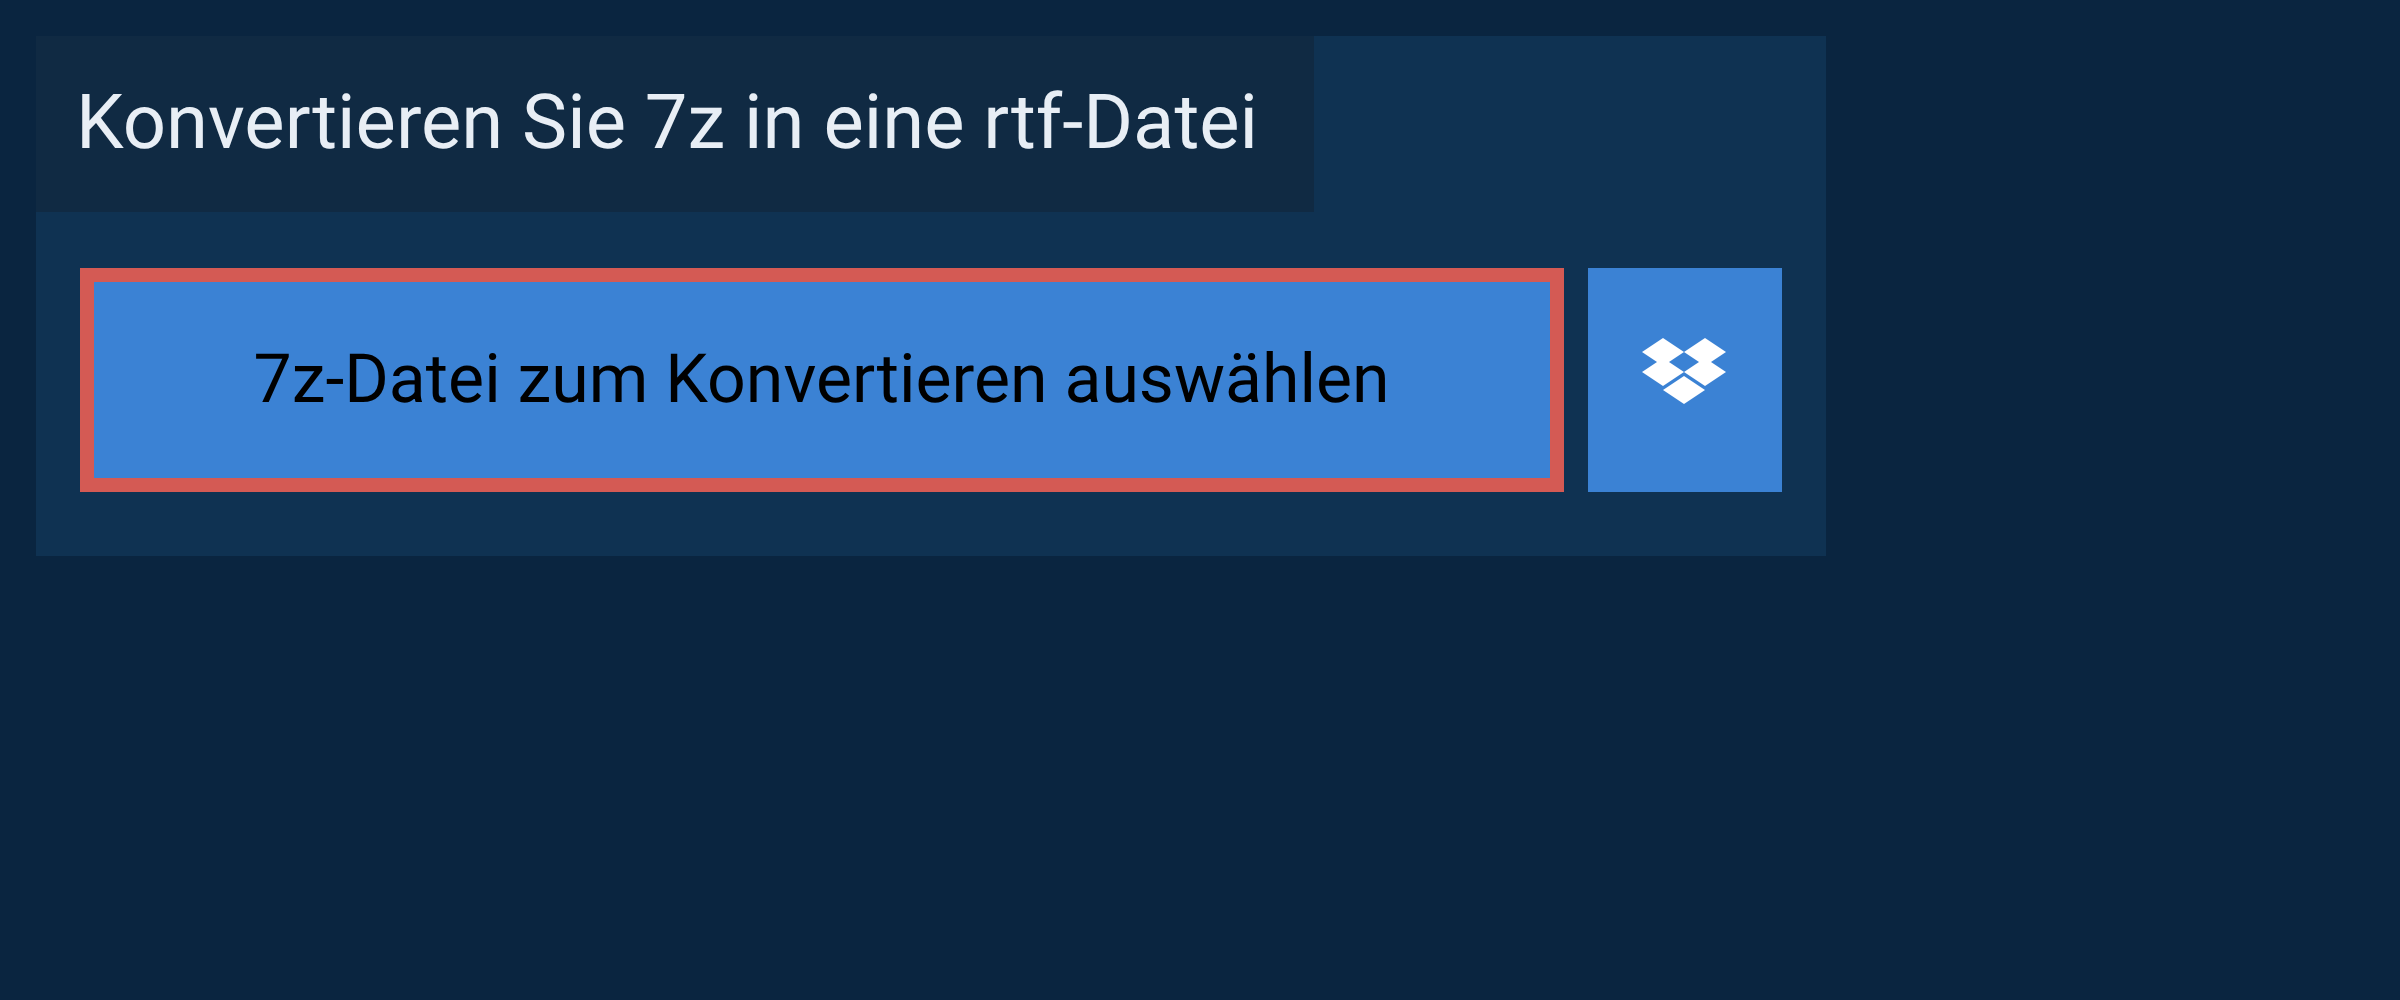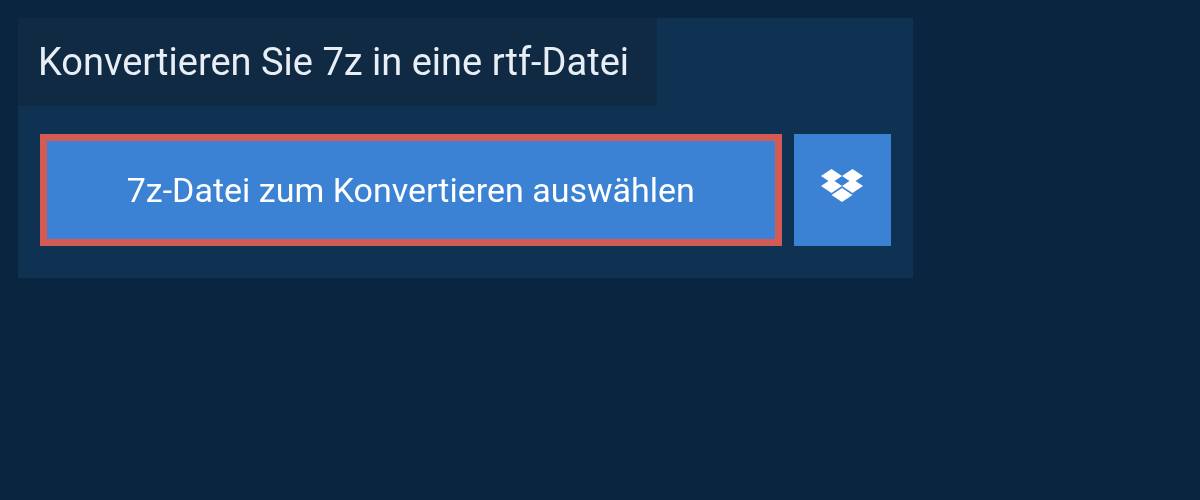--- a/index.html
+++ b/index.html
@@ -32,21 +32,21 @@
       font-weight: 400;
     }
     .button-row {
       display: flex;
       gap: 12px;
       padding: 28px 22px 0 22px;
     }
     .select-file-button {
       background: #3b82d4;
       border: 7px solid #d45a54;
-      color: #ffffff;
+      color: #000000;
       font-size: 34px;
       font-weight: 400;
       height: 112px;
       width: 746px;
       display: flex;
       align-items: center;
       justify-content: center;
       cursor: pointer;
     }
     .dropbox-button {

